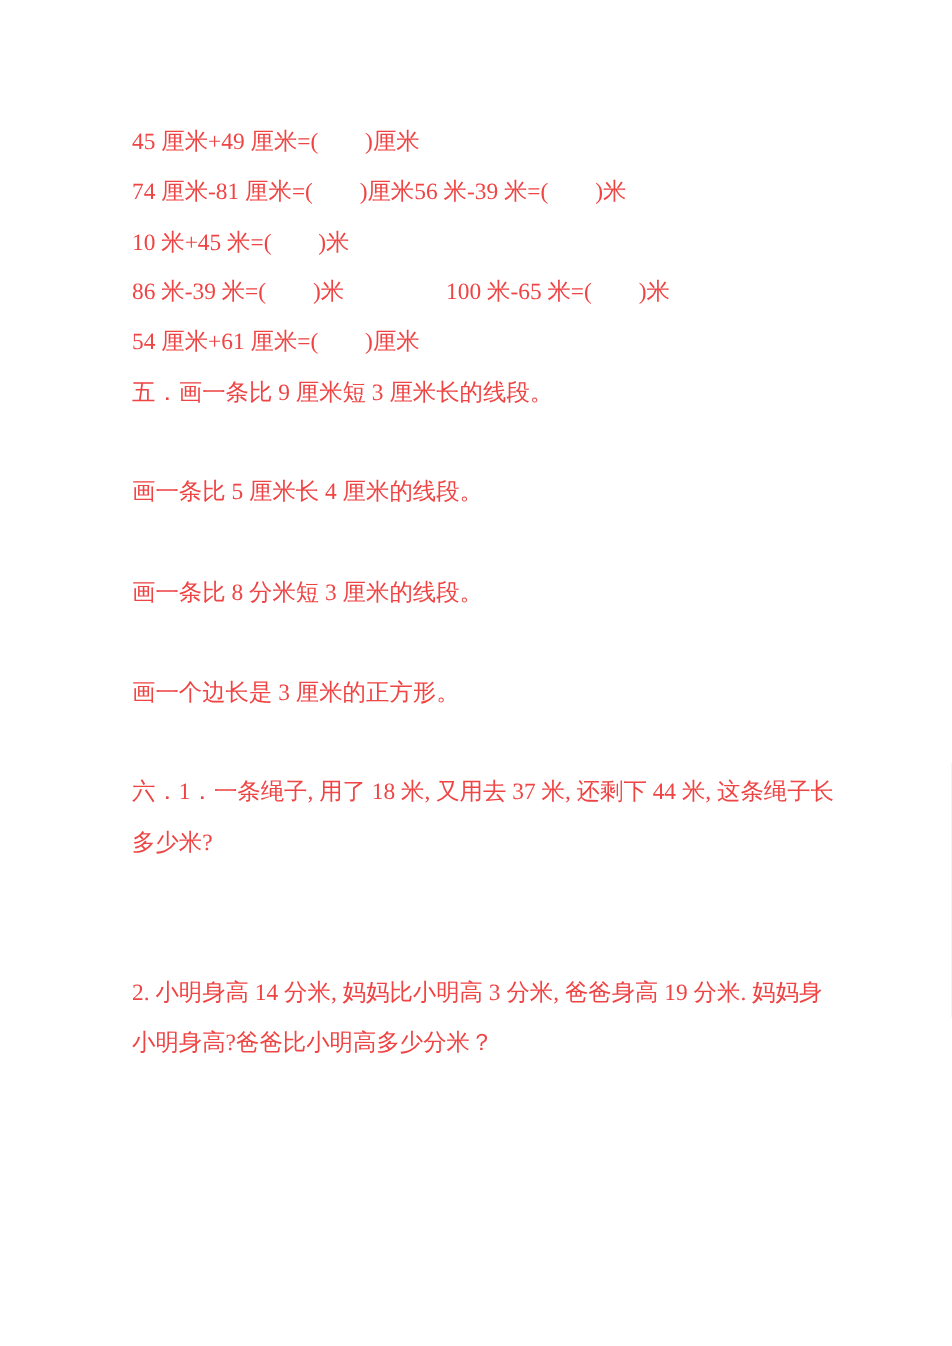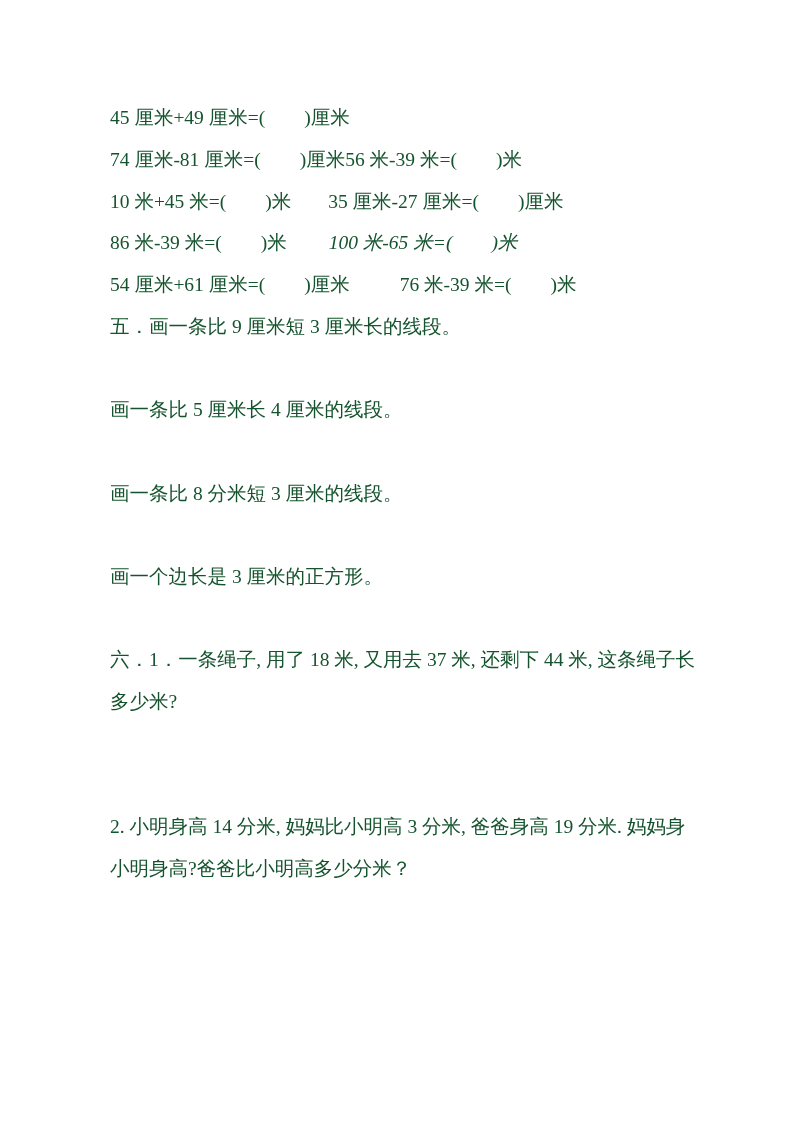--- a/index.html
+++ b/index.html
@@ -6,66 +6,64 @@
   html, body { background: #e8e8e8; }
   .page {
     position: relative;
     width: 793px;
     height: 1122px;
     margin: 0 auto;
     background: #ffffff;
     overflow: hidden;
     font-family: "Liberation Serif", "DejaVu Serif", serif;
     font-size: 19.5px;
-    color: #14532d;
+    color: #ef4444;
   }
   .content {
     position: absolute;
     top: 97px;
     left: 110px;
     right: 60px;
   }
   .line {
     height: 41.7px;
     display: flex;
     align-items: center;
     white-space: pre;
   }
   .line span { white-space: pre; }
   
   .eqgap0 .right { margin-left: 100px; }
   .eqgap1 .right { }
   .eqgap2 .right { margin-left: 37px; }
-  .eqgap3 .right { margin-left: 42px; font-style: italic; }
+  .eqgap3 .right { margin-left: 85px; }
   .eqgap4 .right { margin-left: 50px; }
 </style>
 </head>
 <body>
 
 <div class="page">
   <div class="content">
 
     <div class="line eqgap0">
       <span class="left">45 厘米+49 厘米=(　　)厘米</span>
     </div>
     <div class="line eqgap1">
       <span class="left">74 厘米-81 厘米=(　　)厘米</span>
       <span class="right">56 米-39 米=(　　)米</span>
     </div>
     <div class="line eqgap2">
       <span class="left">10 米+45 米=(　　)米</span>
-      <span class="right">35 厘米-27 厘米=(　　)厘米</span>
     </div>
     <div class="line eqgap3">
       <span class="left">86 米-39 米=(　　)米</span>
       <span class="right">100 米-65 米=(　　)米</span>
     </div>
     <div class="line eqgap4">
       <span class="left">54 厘米+61 厘米=(　　)厘米</span>
-      <span class="right">76 米-39 米=(　　)米</span>
     </div>
 
     <div class="line">
       <span>五．画一条比 9 厘米短 3 厘米长的线段。</span>
     </div>
     <div class="line"></div>
     <div class="line">
       <span>画一条比 5 厘米长 4 厘米的线段。</span>
     </div>
     <div class="line"></div>

